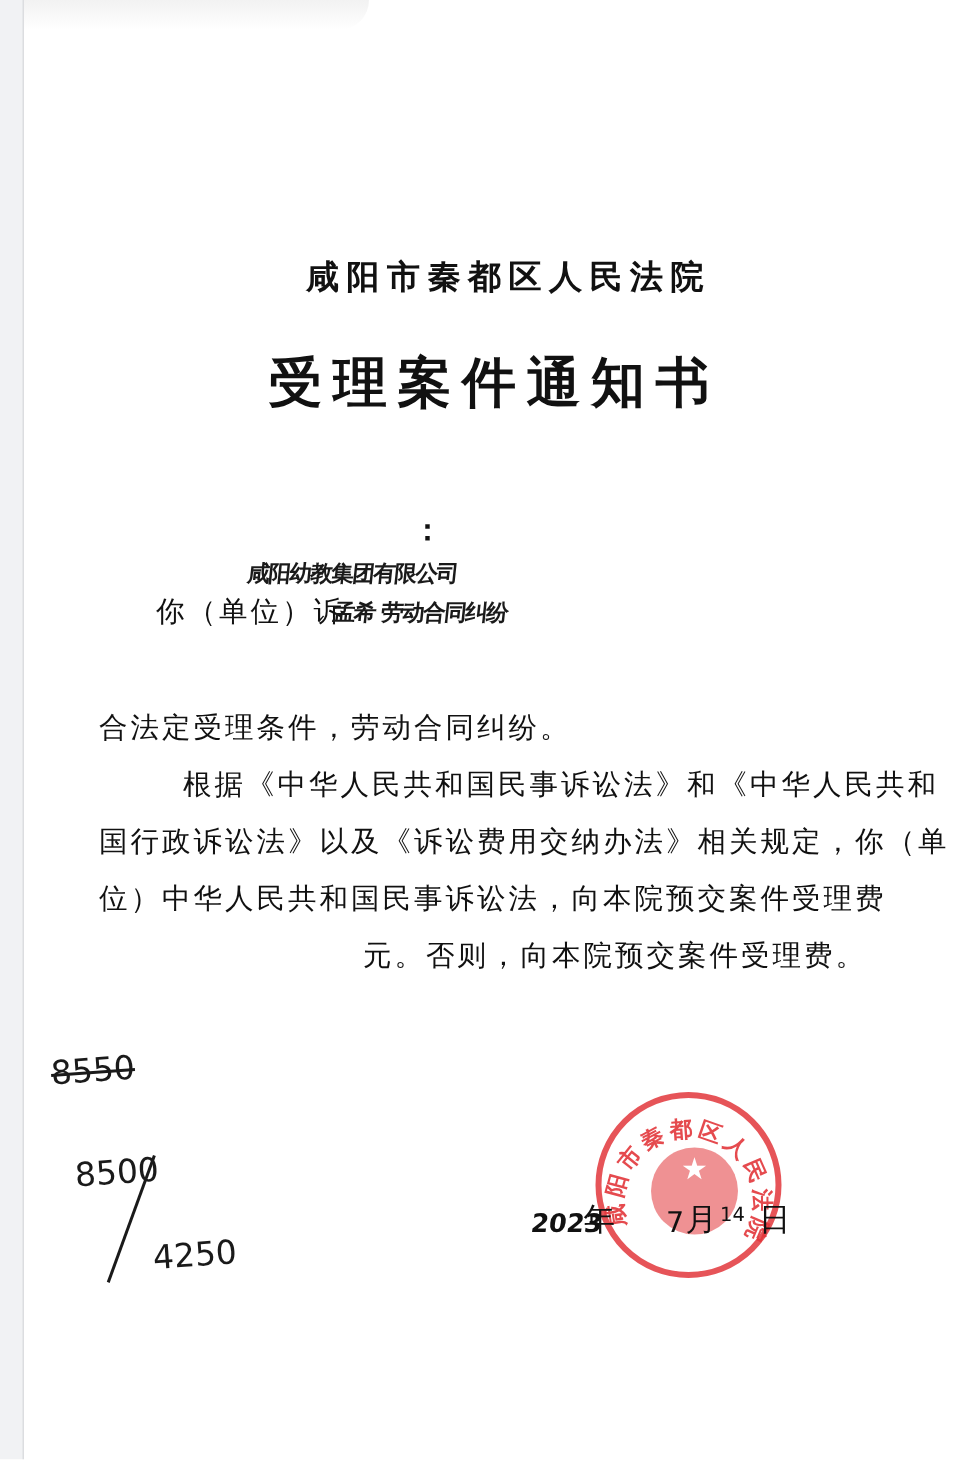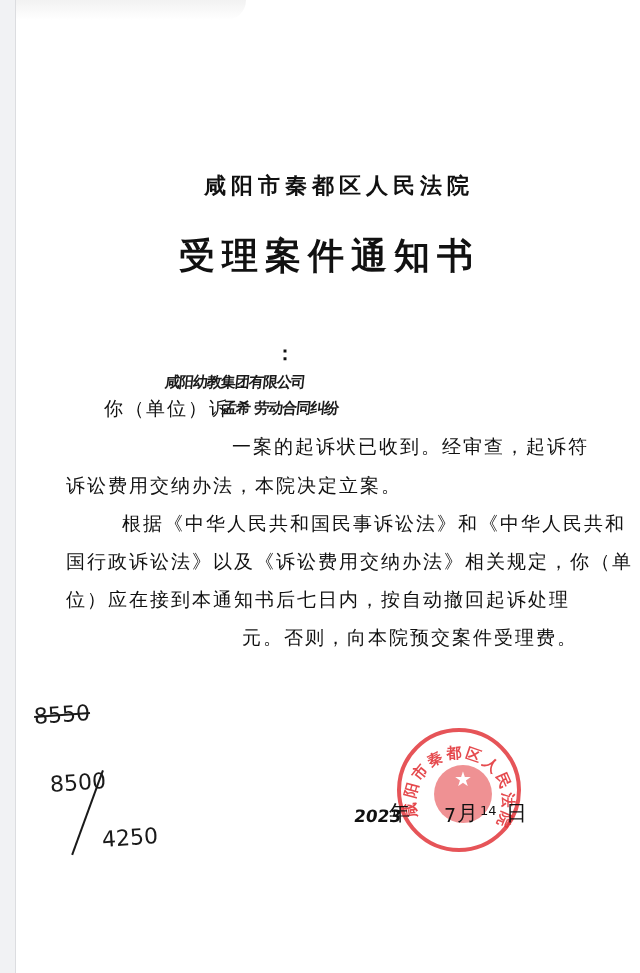--- a/index.html
+++ b/index.html
@@ -166,25 +166,24 @@
   <div class="abs court-name">咸阳市秦都区人民法院</div>
   <div class="abs doc-title">受理案件通知书</div>
 
   <div class="abs colon">：</div>
 
   <div class="abs hand hand-defendant">咸阳幼教集团有限公司</div>
 
   <div class="abs body-line you-unit">你（单位）诉</div>
   <div class="abs hand hand-cause">孟希 劳动合同纠纷</div>
 
-  <div class="abs body-line l1">一案的起诉状已收到。经审查，起诉符</div>
-  <div class="abs body-line l2">诉讼费用交纳办法，本院决定立案。</div>
+  <div class="abs body-line l2">合法定受理条件，劳动合同纠纷。</div>
   <div class="abs body-line l3">根据《中华人民共和国民事诉讼法》和《中华人民共和</div>
   <div class="abs body-line l4">国行政诉讼法》以及《诉讼费用交纳办法》相关规定，你（单</div>
-  <div class="abs body-line l5">位）应在接到本通知书后七日内，按自动撤回起诉处理</div>
+  <div class="abs body-line l5">位）中华人民共和国民事诉讼法，向本院预交案件受理费</div>
   <div class="abs body-line l6">元。否则，向本院预交案件受理费。</div>
 
   <div class="abs hand-note note-crossed">8550</div>
   <div class="abs hand-note note-8500">8500</div>
   <div class="note-slash"></div>
   <div class="abs hand-note note-4250">4250</div>
 
   <div class="stamp">
     <div class="stamp-inner">
       <div class="stamp-star">★</div>

